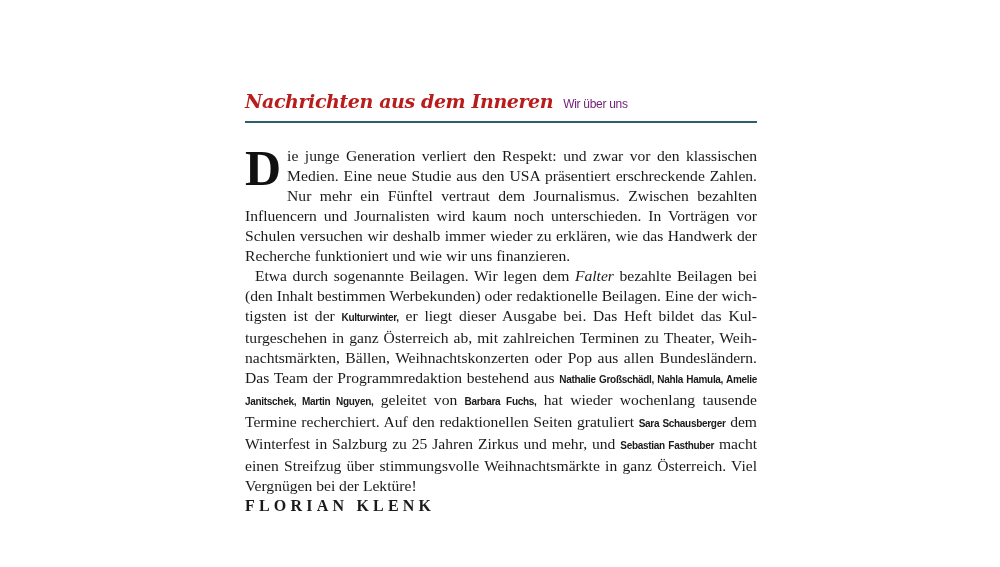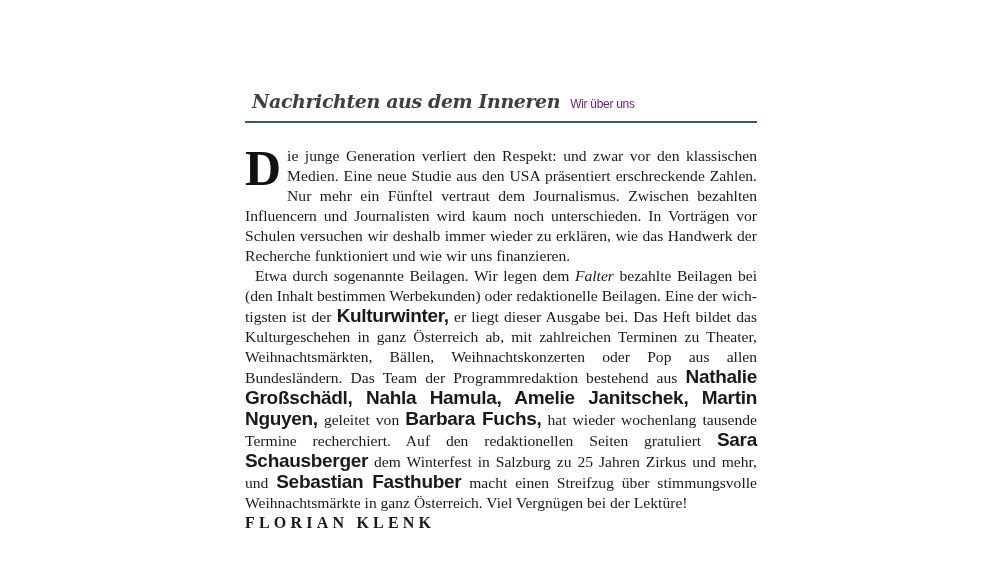--- a/index.html
+++ b/index.html
@@ -27,24 +27,23 @@
       align-items: baseline;
       height: 28px;
       padding-bottom: 3px;
       border-bottom: 2px solid #2f5f6d;
     }
     .header-title {
       font-family: "DejaVu Serif", serif;
       font-style: italic;
       font-weight: bold;
       font-size: 19px;
-      color: #404040;
+      color: #b91c1c;
       letter-spacing: -0.4px;
       white-space: nowrap;
-      margin-left: 7px;
     }
     .header-sub {
       font-family: "Liberation Sans", sans-serif;
       font-size: 12px;
       color: #701a75;
       margin-left: 10px;
       letter-spacing: -0.3px;
       white-space: nowrap;
     }
     .article {
@@ -68,21 +67,21 @@
       font-weight: bold;
       font-size: 50px;
       line-height: 38px;
       height: 38px;
       margin: 3px 6px 0 0;
       color: #111;
     }
     .b {
       font-family: "Liberation Sans", sans-serif;
       font-weight: bold;
-      font-size: 19px;
+      font-size: 10px;
       letter-spacing: -0.3px;
     }
     .i {
       font-style: italic;
     }
     .signature {
       margin-top: 1px;
       font-family: Liberation Serif, serif;
       font-weight: bold;
       font-size: 16px;

